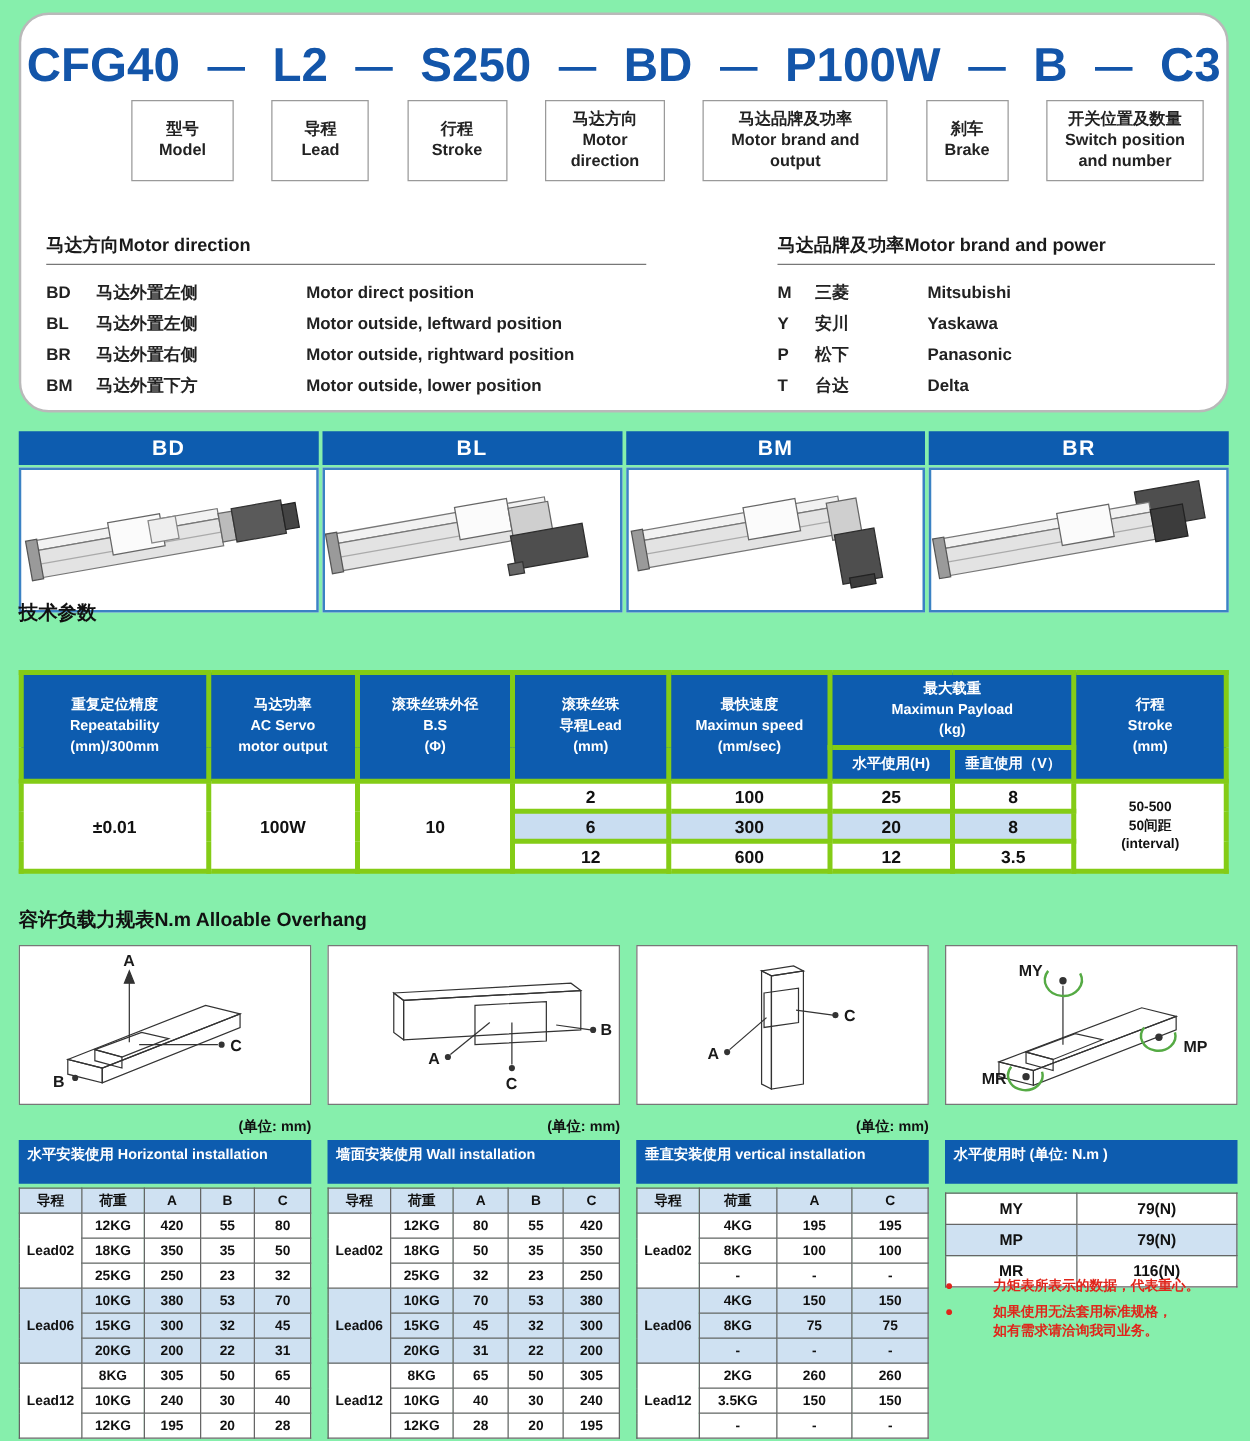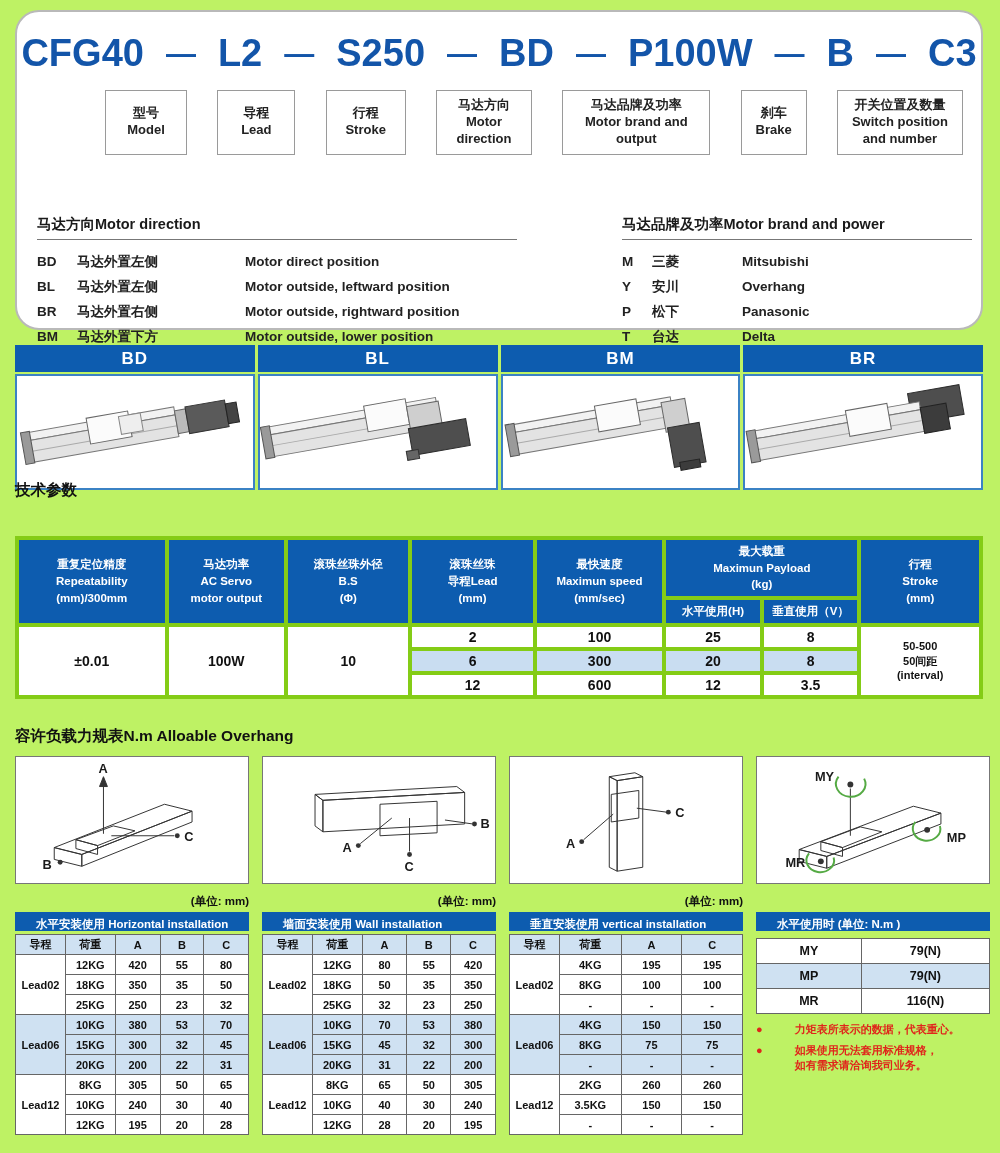--- a/index.html
+++ b/index.html
@@ -1,34 +1,34 @@
 <!DOCTYPE html>
 <html><head>
 <meta charset="utf-8">
 <style>
   * { margin:0; padding:0; box-sizing:border-box; }
   body { background:#ffffff; font-family:"Liberation Sans","DejaVu Sans",sans-serif; }
-  .page { position:relative; width:1000px; height:1153px; background:#bef264; overflow:hidden; }
+  .page { position:relative; width:1000px; height:1153px; background:#86efac; overflow:hidden; }
 
   
   .top-box { position:absolute; left:15px; top:10px; width:968px; height:320px;
              border:2px solid #b9b9b9; border-radius:24px; background:#fff; }
 
   .model-line { position:absolute; left:0; right:0; top:20px; display:flex;
                 justify-content:center; align-items:center; gap:20px;
                 font-size:38px; font-weight:bold; color:#1355a9; }
   .model-line .dash { font-size:30px; padding:0 2px; }
 
-  .boxes-row { position:absolute; left:88px; right:18px; top:78px; display:flex;
+  .boxes-row { position:absolute; left:88px; right:18px; top:68px; display:flex;
                justify-content:space-between; align-items:stretch; }
   .mbox { border:1px solid #9a9a9a; background:#fff; min-height:62px; padding:6px 4px;
           display:flex; flex-direction:column; justify-content:center; align-items:center;
           font-size:13px; font-weight:bold; color:#222; text-align:center; line-height:1.3; }
 
-  .list-block { position:absolute;margin-top:28px; }
+  .list-block { position:absolute; }
   .list-title { font-size:14.5px; font-weight:bold; color:#1a1a1a;
                 border-bottom:1px solid #777; padding-bottom:5px; }
   .list-rows { margin-top:9px; }
   .list-row { display:grid; align-items:center; height:25px; font-size:13.5px;
               font-weight:bold; color:#222; }
   .md .list-row { grid-template-columns:40px 168px 1fr; }
   .mb .list-row { grid-template-columns:30px 90px 1fr; }
 
   
   .panels { position:absolute; left:15px; top:345px; width:968px; display:flex; gap:3px; }
@@ -53,22 +53,22 @@
   .diag { position:absolute; top:756px; width:234px; height:128px; border:1px solid #777;
           background:#fff; }
   .diag svg { width:100%; height:100%; }
   .dlab { font-size:13px; font-weight:bold; fill:#1a1a1a; }
 
   .unit-label { position:absolute; top:894px; width:234px; text-align:right;
                 font-size:11.5px; font-weight:bold; color:#111; }
 
   
   .itab { position:absolute; top:912px; width:234px; }
-  .tbl-title { height:19px; background:#0d5caf; color:#fff; font-size:11.5px;
-               font-weight:bold; line-height:24px; padding-left:21px; }
+  .tbl-title { height:35px; background:#0d5caf; color:#fff; font-size:11.5px;
+               font-weight:bold; line-height:24px; padding-left:7px; }
   .itab table { width:100%; margin-top:3px; }
   .itab th, .itab td { border:1px solid #666; text-align:center; font-size:11px;
                        font-weight:bold; color:#111; height:20px; background:#fff; }
   .itab th { background:#cfe1f2; }
   .itab tr.hl td { background:#cfe1f2; }
 
   
   .moment { position:absolute; left:756px; top:912px; width:234px; }
   .moment table { width:100%; margin-top:7px; }
   .moment td { border:1px solid #666; text-align:center; font-size:12.5px; font-weight:bold;
@@ -162,21 +162,21 @@
       <div class="list-title"><span>马达品牌及功率</span><span>Motor brand and power</span></div>
       <div class="list-rows">
         <div class="list-row">
             <span>M</span>
             <span>三菱</span>
             <span>Mitsubishi</span>
           </div>
         <div class="list-row">
             <span>Y</span>
             <span>安川</span>
-            <span>Overhang</span>
+            <span>Yaskawa</span>
           </div>
         <div class="list-row">
             <span>P</span>
             <span>松下</span>
             <span>Panasonic</span>
           </div>
         <div class="list-row">
             <span>T</span>
             <span>台达</span>
             <span>Delta</span>

